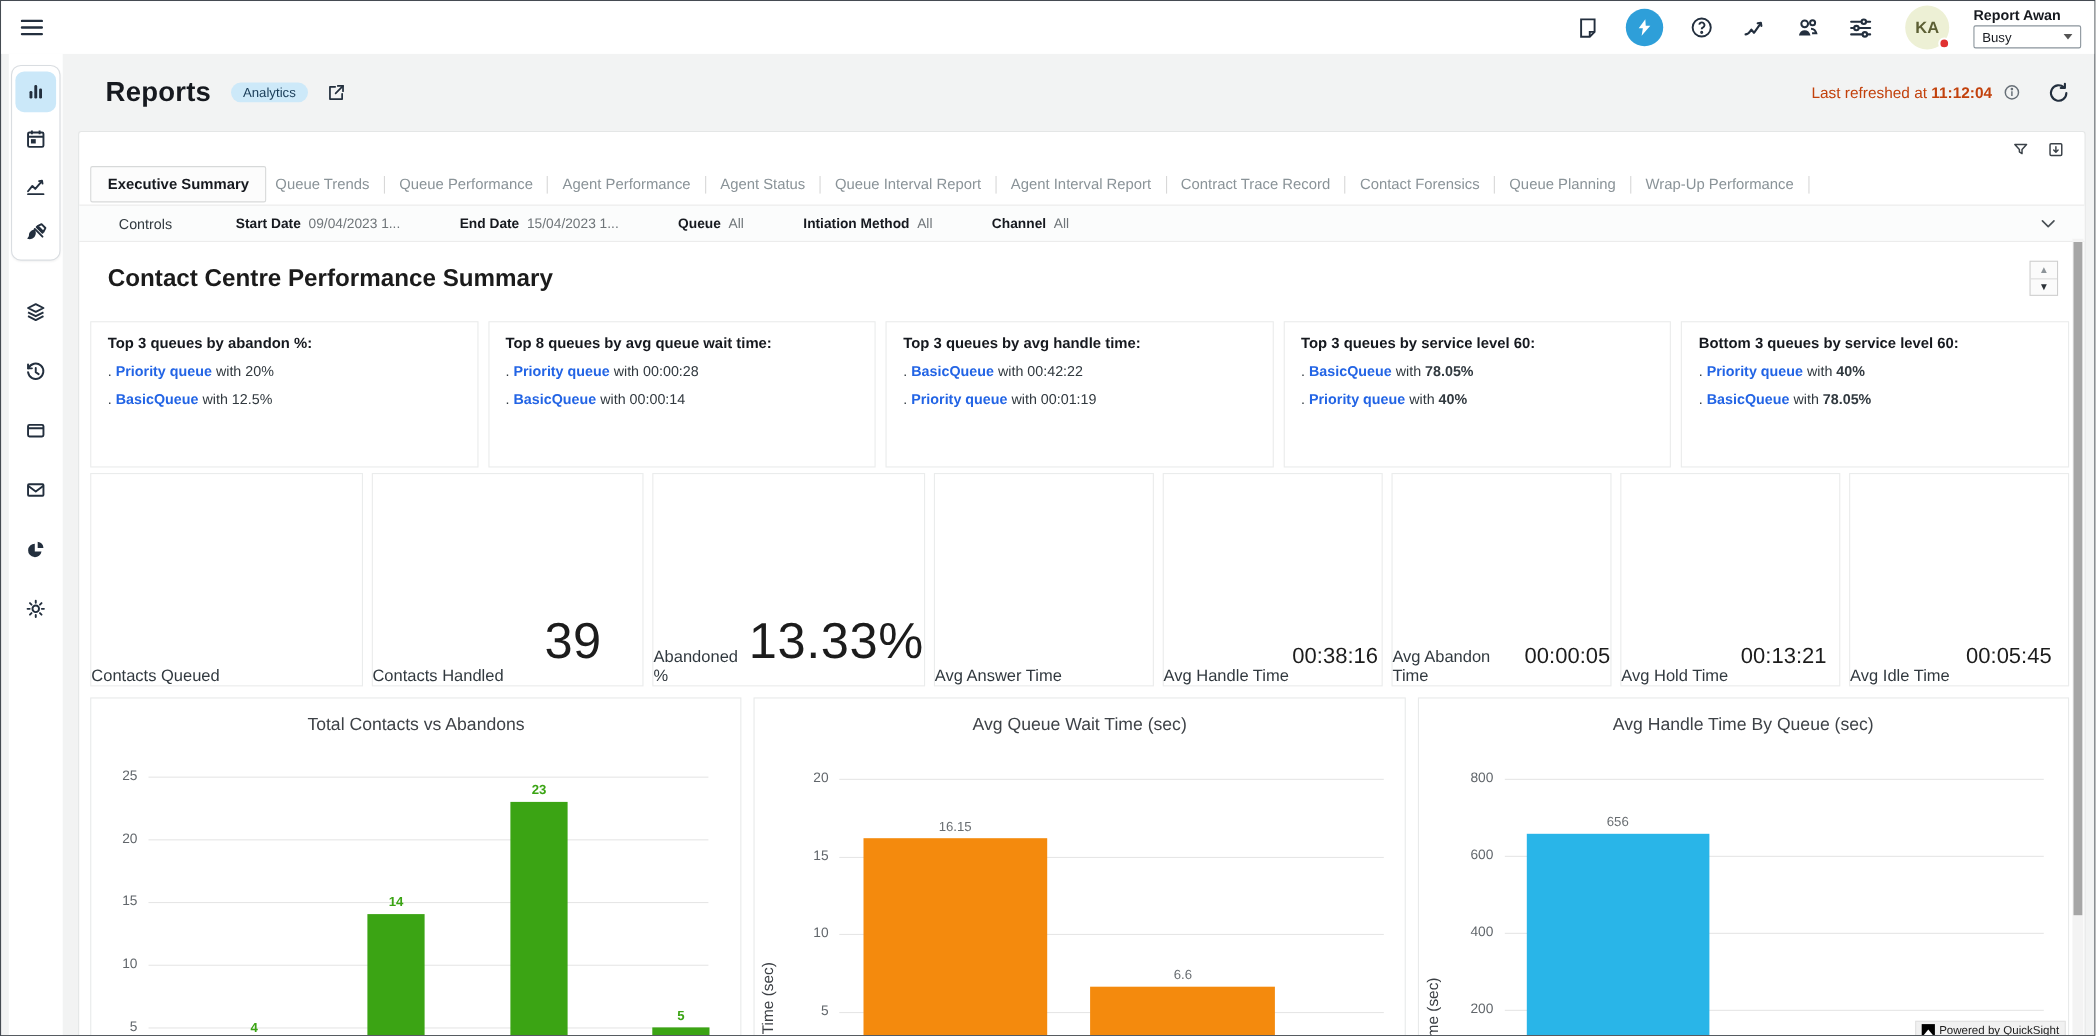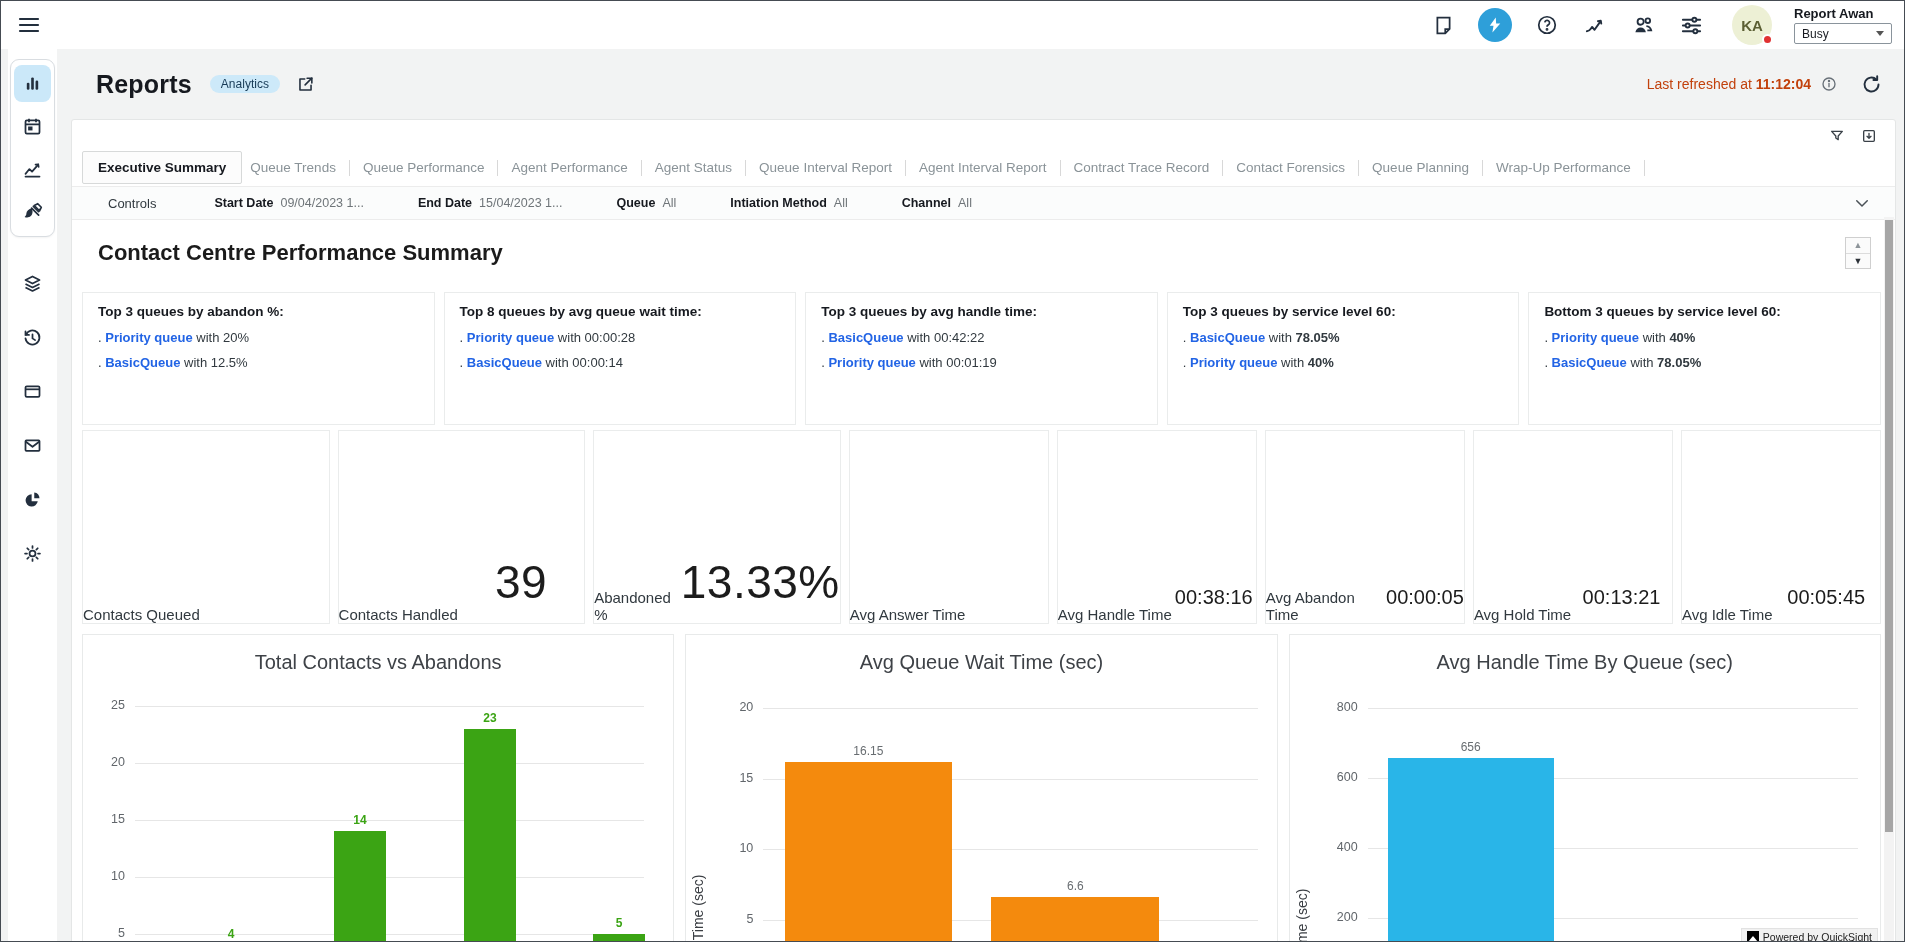--- a/index.html
+++ b/index.html
@@ -88,21 +88,21 @@
   .kpis { position:absolute; top:310px; left:10px; right:14px; height:194px; display:flex; gap:8px; }
   .kpi-card { flex:1; border:1px solid #eaecec; background:#fff; display:flex; flex-direction:row; align-items:flex-end; }
   .kpi-card.large { flex:1.24; }
   .kpi-title { font-size:15px; color:#31393f; margin-top:18px; }
   .kpi-value-wrap { flex:1; display:flex; align-items:center; justify-content:center; width:100%; padding-bottom:14px; }
   .kpi-value { font-size:20px; color:#1c1c1c; }
   .kpi-card.large .kpi-value { font-size:46px; letter-spacing:.5px; }
 
   .charts { position:absolute; top:514px; left:10px; right:14px; height:430px; display:flex; gap:11px; }
   .chart-card { flex:1; border:1px solid #e8eaea; background:#fff; position:relative; overflow:hidden; }
-  .chart-title { position:absolute; top:16px; left:0; right:0; text-align:center; font-size:20px; color:#3e4247; }
+  .chart-title { position:absolute; top:16px; left:0; right:0; text-align:center; font-size:16px; color:#3e4247; }
   .gridline { position:absolute; height:1px; background:#e6e6e6; }
   .tick-label { position:absolute; width:42px; text-align:right; font-size:12.5px; color:#61666b; }
   .bar { position:absolute; }
   .bar-label { position:absolute; width:70px; text-align:center; font-size:12px; color:#686d71; }
   .bar-label.series-colored { font-weight:bold; }
   .ylab { position:absolute; writing-mode:vertical-rl; transform:rotate(180deg); font-size:14px; color:#3b3f44;
           display:flex; align-items:center; }
   .qs-badge { position:absolute; top:293px; right:2px; height:17px; background:#f1f1f1; border:1px solid #e2e2e2;
               display:flex; align-items:center; gap:4px; padding:0 5px; font-size:10.5px; color:#222; }
   .qs-logo { width:12px; height:12px; background:#000; position:relative; flex:none; }

